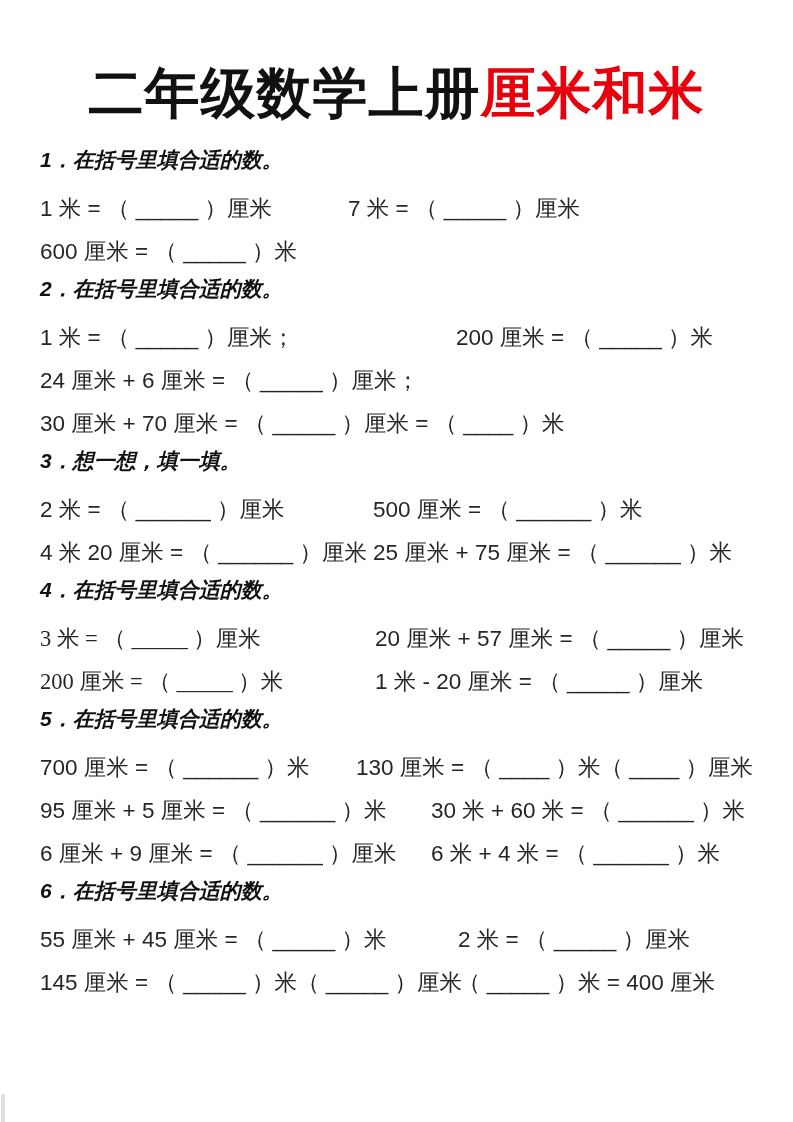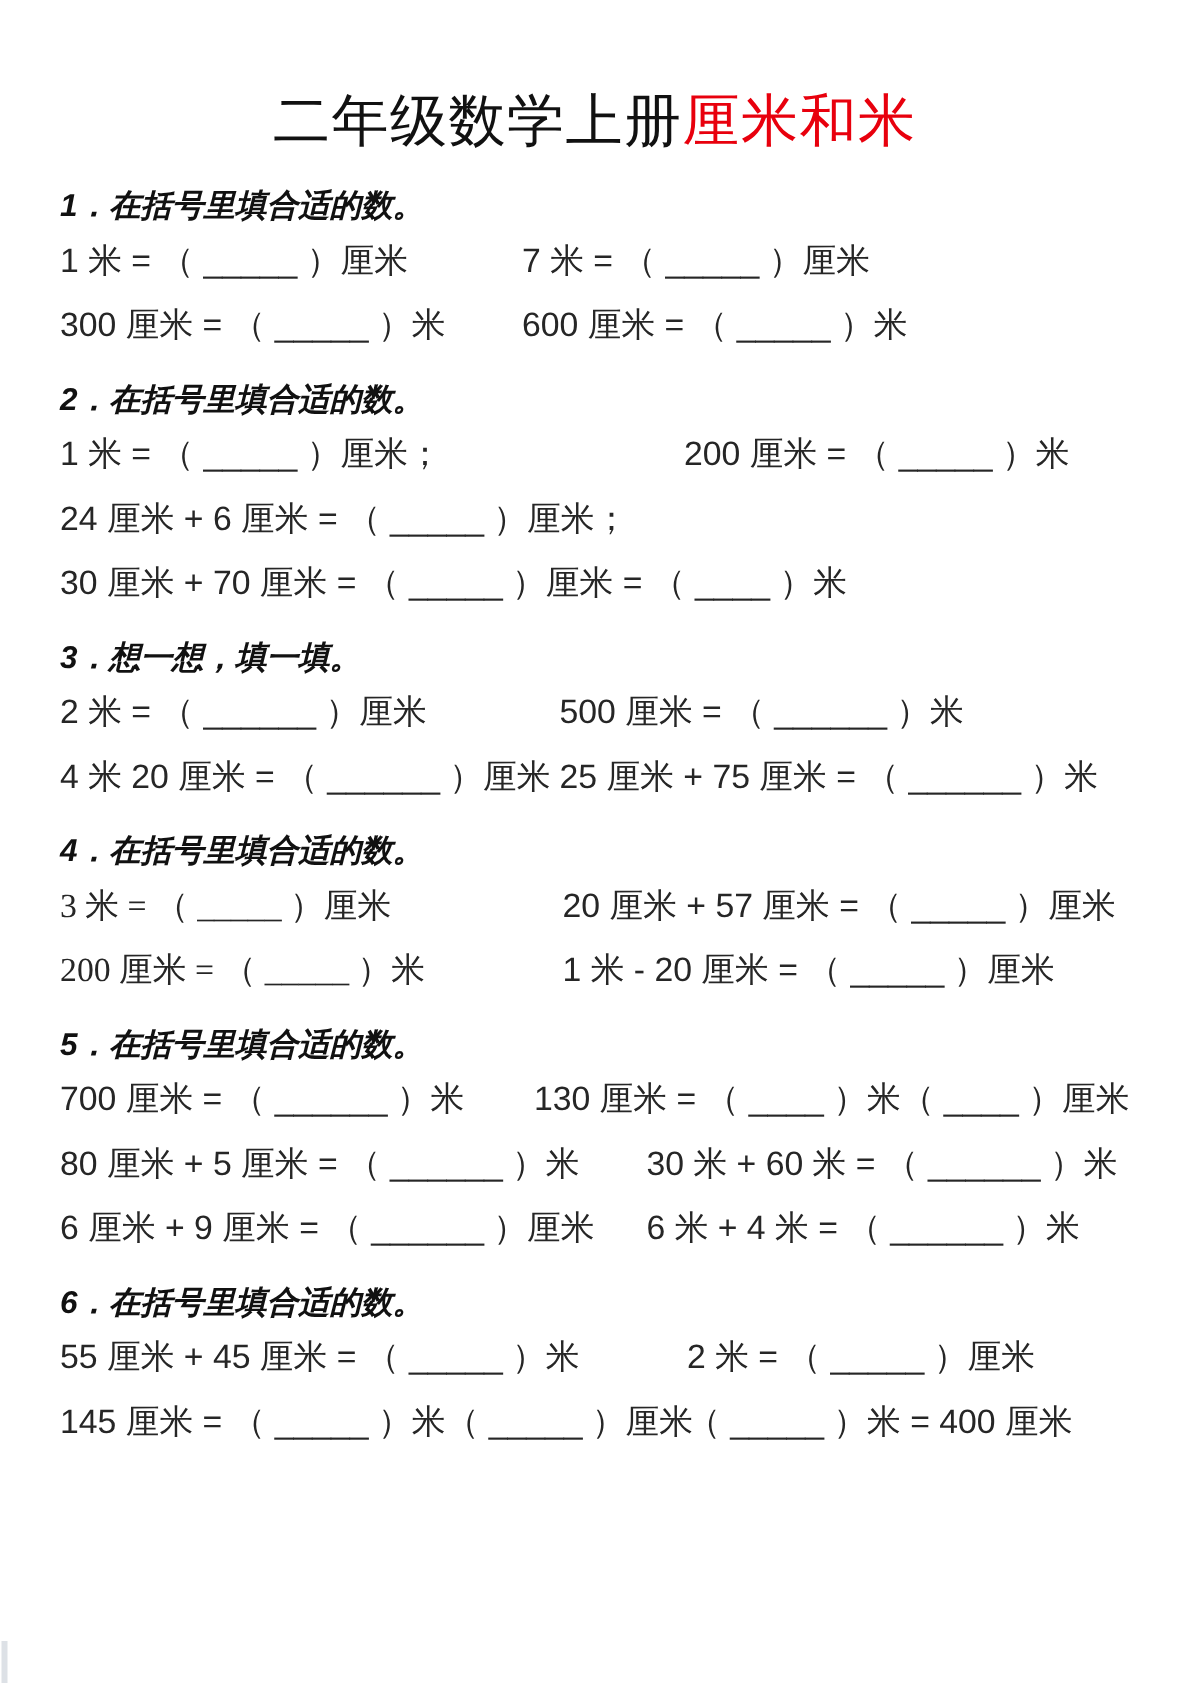--- a/index.html
+++ b/index.html
@@ -13,22 +13,22 @@
     overflow: hidden;
   }
   .page {
     width: 793px;
     height: 1122px;
     padding-top: 56px;
     position: relative;
   }
   .title {
     text-align: center;
-    font-size: 38px;
-    font-weight: 400;
+    font-size: 55px;
+    font-weight: 700;
     letter-spacing: 1px;
     line-height: 1.35;
     color: #111111;
     white-space: nowrap;
   }
   .title .red { color: #e8000d; }
   .subtitle-wrap {
     text-align: center;
     margin-top: 16px;
     height: 54px;
@@ -53,21 +53,21 @@
     align-items: center;
     font-size: 21px;
     font-weight: bold;
     color: #111111;
     white-space: nowrap;
     font-style: italic;
   }
   .row {
     height: 43px;
     display: flex;
-    align-items: flex-start;
+    align-items: flex-end;
     font-size: 22.5px;
     color: #262626;
     white-space: nowrap;
   }
   .cell { display: inline-block; white-space: nowrap; }
   .lw-s1  { width: 308px; }
   .lw-s2  { width: 416px; }
   .lw-s3  { width: 333px; }
   .lw-s4  { width: 335px; font-family: Liberation Serif, serif; }
   .lw-s5a { width: 325px; }
@@ -94,21 +94,20 @@
 
   <div class="problems">
 
     <div>
       <div class="sec-header">1．在括号里填合适的数。</div>
       <div class="row">
         <span class="cell lw-s1">1 米 = （ _____ ）厘米</span>
         <span class="cell">7 米 = （ _____ ）厘米</span>
       </div>
       <div class="row">
-        <span class="cell lw-s1">300 厘米 = （ _____ ）米</span>
         <span class="cell">600 厘米 = （ _____ ）米</span>
       </div>
     </div>
 
     <div>
       <div class="sec-header">2．在括号里填合适的数。</div>
       <div class="row">
         <span class="cell lw-s2">1 米 = （ _____ ）厘米；</span>
         <span class="cell">200 厘米 = （ _____ ）米</span>
       </div>
@@ -144,21 +143,21 @@
       </div>
     </div>
 
     <div>
       <div class="sec-header">5．在括号里填合适的数。</div>
       <div class="row">
         <span class="cell lw-s5a">700 厘米 = （ ______ ）米</span>
         <span class="cell">130 厘米 = （ ____ ）米（ ____ ）厘米</span>
       </div>
       <div class="row">
-        <span class="cell lw-s5b">80 厘米 + 5 厘米 = （ ______ ）米</span>
+        <span class="cell lw-s5b">95 厘米 + 5 厘米 = （ ______ ）米</span>
         <span class="cell">30 米 + 60 米 = （ ______ ）米</span>
       </div>
       <div class="row">
         <span class="cell lw-s5b">6 厘米 + 9 厘米 = （ ______ ）厘米</span>
         <span class="cell">6 米 + 4 米 = （ ______ ）米</span>
       </div>
     </div>
 
     <div>
       <div class="sec-header">6．在括号里填合适的数。</div>

